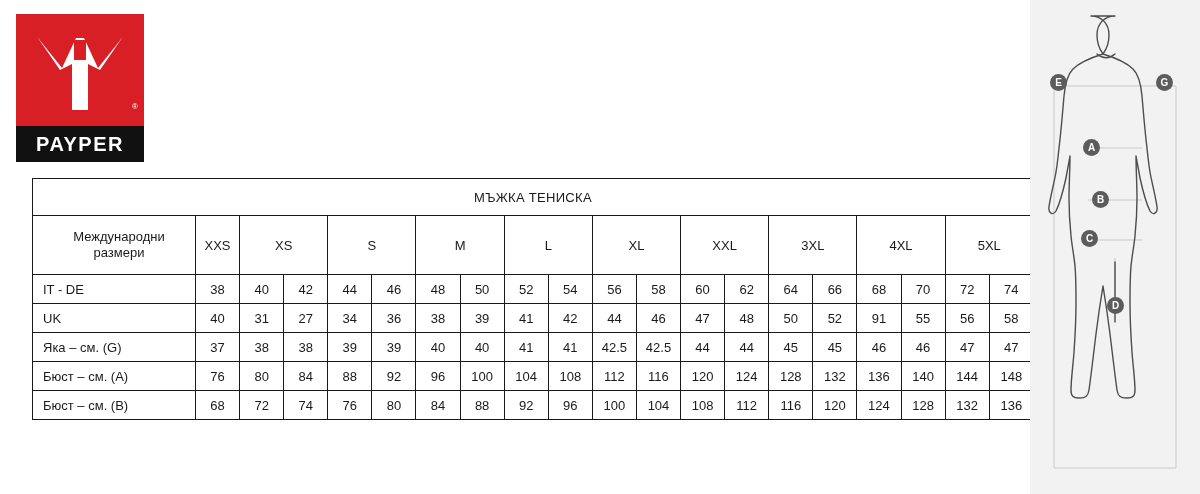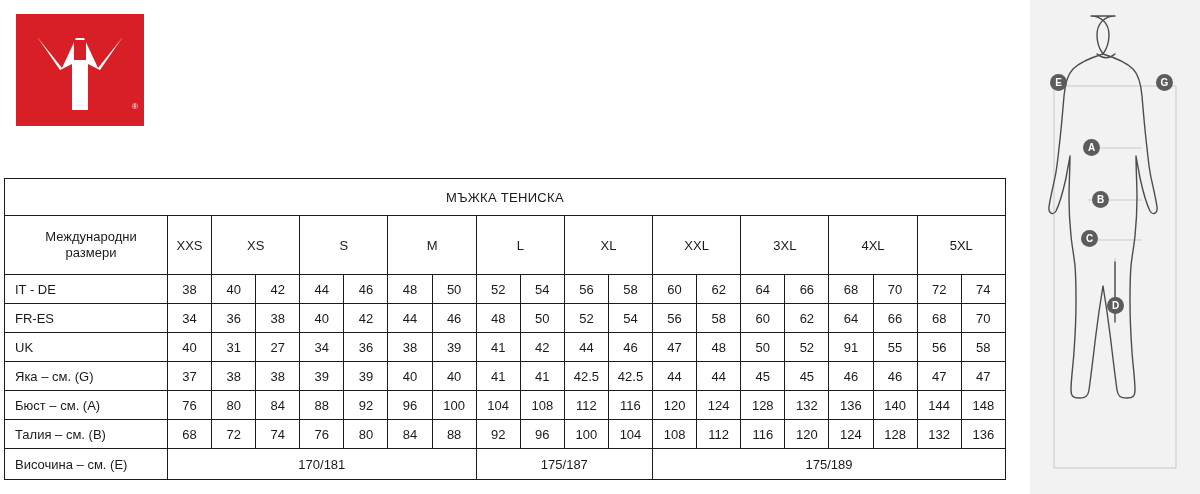--- a/index.html
+++ b/index.html
@@ -55,21 +55,21 @@
   }
   .logo-mark {
     position: absolute;
     left: 0; top: 0;
     width: 128px; height: 112px;
   }
 
   
   .size-table {
     position: absolute;
-    left: 4px;
+    left: 32px;
     top: 178px;
     width: 1001px;
     border-collapse: collapse;
     table-layout: fixed;
   }
   .size-table td, .size-table th {
     border: 1px solid #1a1a1a;
     font-size: 13px;
     text-align: center;
     padding: 0;
@@ -137,20 +137,23 @@
 
 <div class="logo">
   <div class="logo-top">
     <svg class="logo-mark" viewBox="0 0 128 112">
       <path d="M22 24 L106 24 L84 56 L72 50 L72 96 L56 96 L56 50 L44 56 Z" fill="#ffffff"></path>
       <path d="M22 24 L60 24 L46 54 Z" fill="#d81f26"></path>
       <path d="M106 24 L68 24 L82 54 Z" fill="#d81f26"></path>
       <path d="M58 26 L70 26 L70 46 L58 46 Z" fill="#d81f26"></path>
     </svg>
     <span class="logo-reg">®</span>
+  </div>
+  <div class="logo-bottom">
+    <span class="logo-word">PAYPER</span>
   </div>
 </div>
 
 <table class="size-table">
   <colgroup>
     <col style="width:163px">
     <col span="19" style="width:44.1px">
   </colgroup>
   <tbody>
     <tr>
@@ -189,42 +192,20 @@
       <td>60</td>
       <td>62</td>
       <td>64</td>
       <td>66</td>
       <td>68</td>
       <td>70</td>
       <td>72</td>
       <td>74</td>
     </tr>
 
-    <tr>
-      <td class="rowhead">FR-ES</td>
-      <td>34</td>
-      <td>36</td>
-      <td>38</td>
-      <td>40</td>
-      <td>42</td>
-      <td>44</td>
-      <td>46</td>
-      <td>48</td>
-      <td>50</td>
-      <td>52</td>
-      <td>54</td>
-      <td>56</td>
-      <td>58</td>
-      <td>60</td>
-      <td>62</td>
-      <td>64</td>
-      <td>66</td>
-      <td>68</td>
-      <td>70</td>
-    </tr>
 
     <tr>
       <td class="rowhead">UK</td>
       <td>40</td>
       <td>31</td>
       <td>27</td>
       <td>34</td>
       <td>36</td>
       <td>38</td>
       <td>39</td>
@@ -282,21 +263,21 @@
       <td>124</td>
       <td>128</td>
       <td>132</td>
       <td>136</td>
       <td>140</td>
       <td>144</td>
       <td>148</td>
     </tr>
 
     <tr>
-      <td class="rowhead">Талия – см. (B)</td>
+      <td class="rowhead">Бюст – см. (B)</td>
       <td>68</td>
       <td>72</td>
       <td>74</td>
       <td>76</td>
       <td>80</td>
       <td>84</td>
       <td>88</td>
       <td>92</td>
       <td>96</td>
       <td>100</td>
@@ -304,26 +285,20 @@
       <td>108</td>
       <td>112</td>
       <td>116</td>
       <td>120</td>
       <td>124</td>
       <td>128</td>
       <td>132</td>
       <td>136</td>
     </tr>
 
-    <tr class="last-row">
-      <td class="rowhead">Височина – см. (E)</td>
-      <td colspan="7">170/181</td>
-      <td colspan="4">175/187</td>
-      <td colspan="8">175/189</td>
-    </tr>
   </tbody>
 </table>
 
 <div class="figure-panel">
   <svg class="figure-svg" width="170" height="494" viewBox="0 0 170 494">
 
     <g stroke="#c9c9c9" stroke-width="1">
       <line x1="24" y1="86" x2="146" y2="86"></line>
       <line x1="24" y1="86" x2="24" y2="468"></line>
       <line x1="146" y1="86" x2="146" y2="468"></line>

